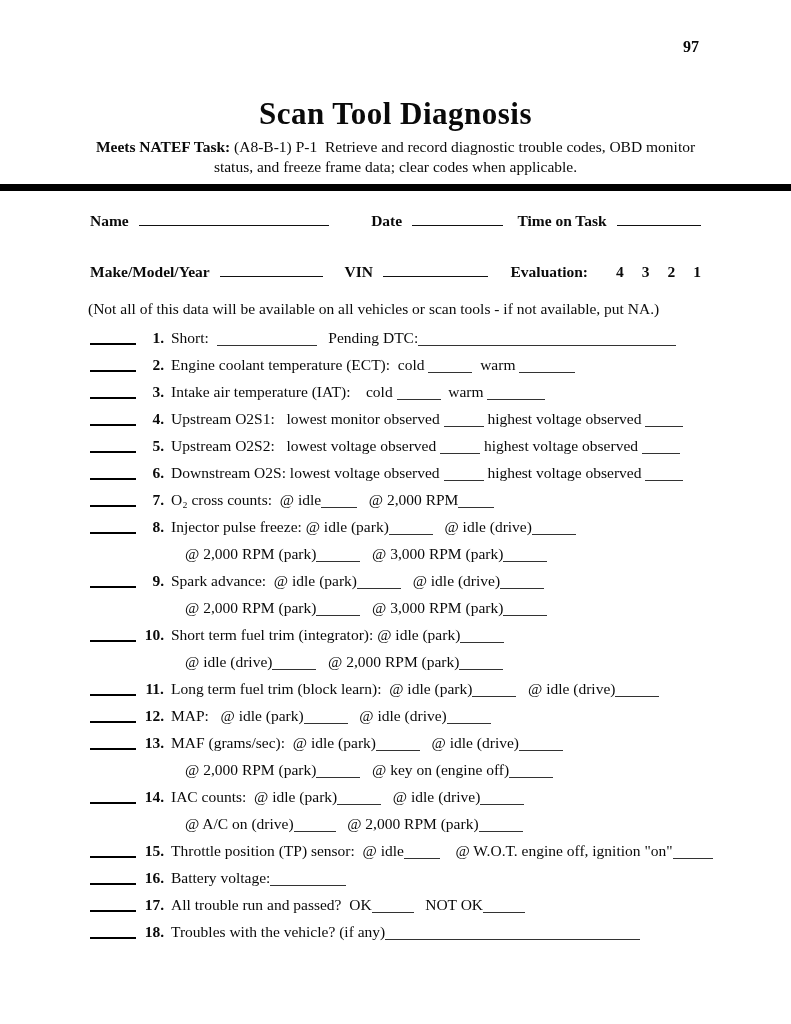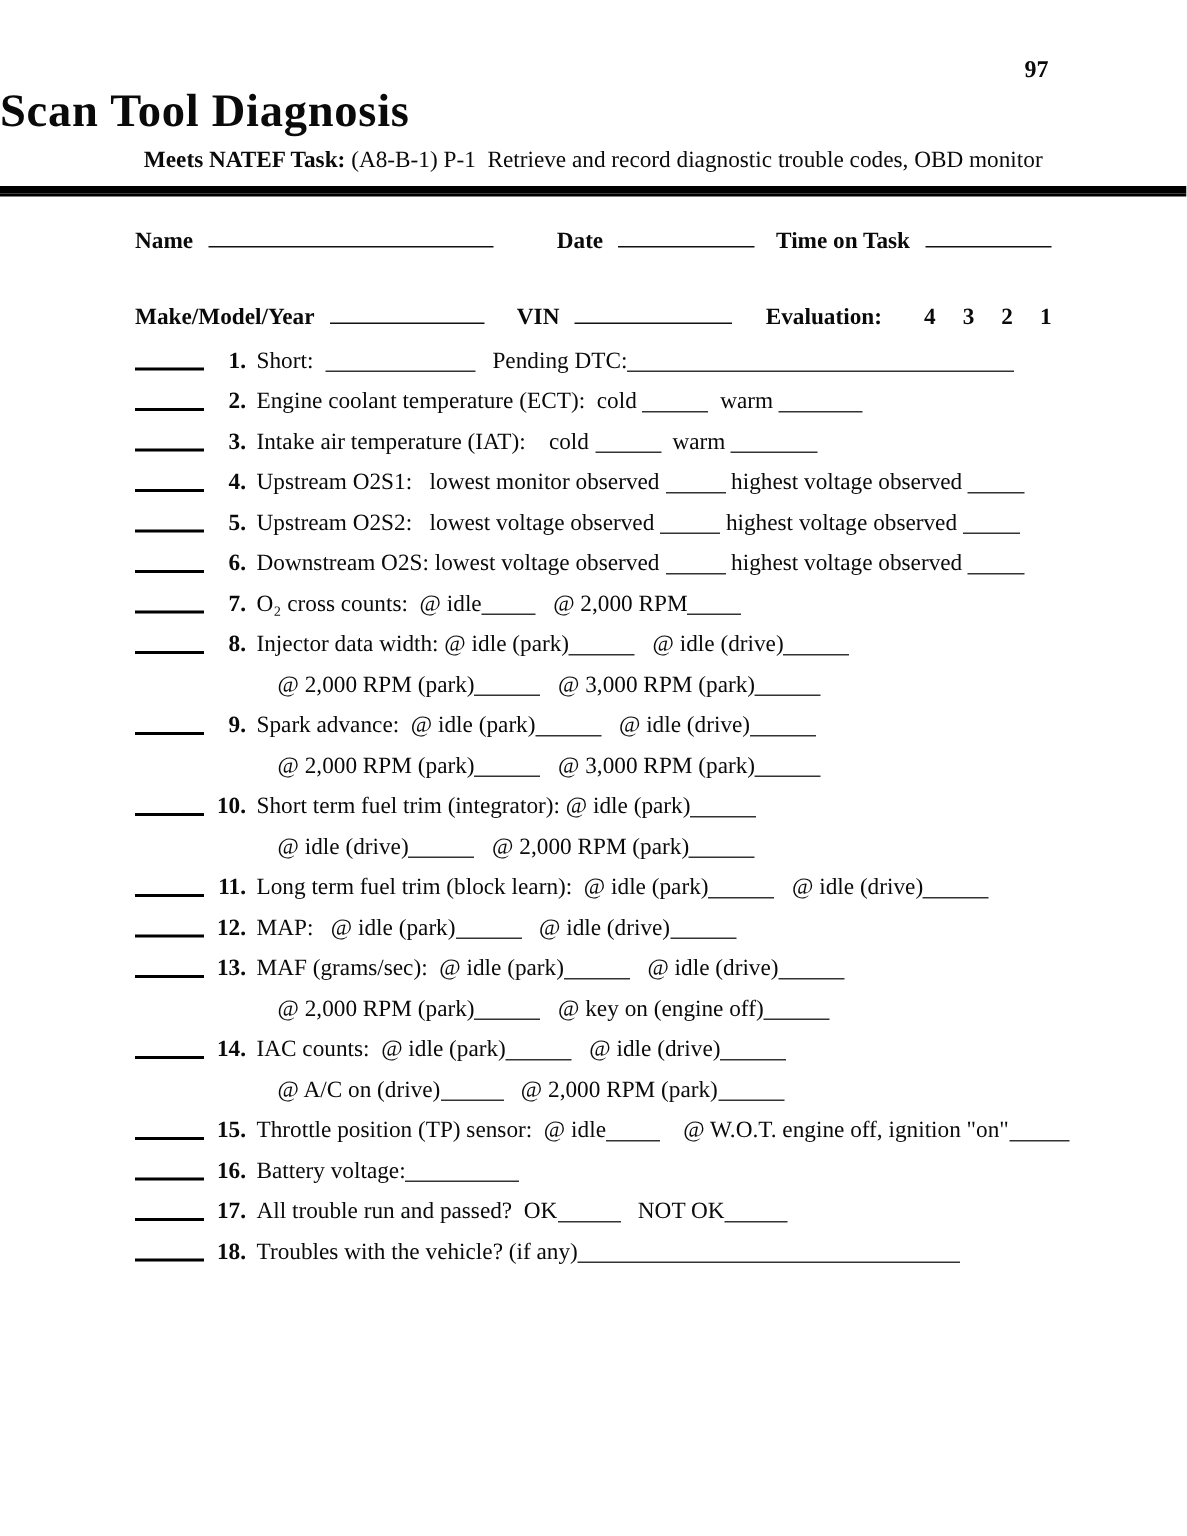--- a/index.html
+++ b/index.html
@@ -12,21 +12,22 @@
     overflow: hidden;
   }
   .page { position: relative; width: 791px; height: 1024px; }
 
   .page-number {
     position: absolute; top: 38px; right: 92px;
     font-size: 16px; font-weight: bold;
   }
 
   .title {
-    padding-top: 56px;
+    padding-top: 96px;
+    text-align: center;
     font-size: 31px; font-weight: bold;
     line-height: 36px;
     letter-spacing: 0.5px;
   }
 
   .natef {
     margin-top: 5px;
     text-align: center;
     font-size: 15.5px; line-height: 20px;
     padding: 0 86px;
@@ -97,20 +98,21 @@
 
 <div class="page">
 
   <div class="page-number">97</div>
 
   <div class="title">Scan Tool Diagnosis</div>
 
   <div class="natef">
     <span class="natef-label">Meets NATEF Task:</span>
     <span>(A8-B-1) P-1&nbsp; Retrieve and record diagnostic trouble codes, OBD monitor</span><br>
+    <span>status, and freeze frame data; clear codes when applicable.</span>
   </div>
 
   <div class="rule"></div>
 
   <div class="info">
     <div class="info-row row-1">
       <span class="lbl">Name</span>
       <span class="iblank b-name"></span>
       <span class="lbl">Date</span>
       <span class="iblank b-date"></span>
@@ -120,30 +122,31 @@
     <div class="info-row row-2">
       <span class="lbl">Make/Model/Year</span>
       <span class="iblank b-make"></span>
       <span class="lbl">VIN</span>
       <span class="iblank b-vin"></span>
       <span class="lbl">Evaluation:</span>
       <span><span class="eval-num">4</span><span class="eval-num">3</span><span class="eval-num">2</span><span class="eval-num">1</span></span>
     </div>
   </div>
 
+  <div class="note">(Not all of this data will be available on all vehicles or scan tools - if not available, put NA.)</div>
 
   <div class="items">
       <div class="item-line"><span class="lead-blank"></span><span class="item-num">1.</span><span>Short:  </span><span class="blank" style="width: 100px;"></span><span>   Pending DTC:</span><span class="blank" style="width: 258px;"></span></div>
       <div class="item-line"><span class="lead-blank"></span><span class="item-num">2.</span><span>Engine coolant temperature (ECT):  cold </span><span class="blank" style="width: 44px;"></span><span>  warm </span><span class="blank" style="width: 56px;"></span></div>
       <div class="item-line"><span class="lead-blank"></span><span class="item-num">3.</span><span>Intake air temperature (IAT):    cold </span><span class="blank" style="width: 44px;"></span><span>  warm </span><span class="blank" style="width: 58px;"></span></div>
       <div class="item-line"><span class="lead-blank"></span><span class="item-num">4.</span><span>Upstream O2S1:   lowest monitor observed </span><span class="blank" style="width: 40px;"></span><span> highest voltage observed </span><span class="blank" style="width: 38px;"></span></div>
       <div class="item-line"><span class="lead-blank"></span><span class="item-num">5.</span><span>Upstream O2S2:   lowest voltage observed </span><span class="blank" style="width: 40px;"></span><span> highest voltage observed </span><span class="blank" style="width: 38px;"></span></div>
       <div class="item-line"><span class="lead-blank"></span><span class="item-num">6.</span><span>Downstream O2S: lowest voltage observed </span><span class="blank" style="width: 40px;"></span><span> highest voltage observed </span><span class="blank" style="width: 38px;"></span></div>
       <div class="item-line"><span class="lead-blank"></span><span class="item-num">7.</span><span>O₂ cross counts:  @ idle</span><span class="blank" style="width: 36px;"></span><span>   @ 2,000 RPM</span><span class="blank" style="width: 36px;"></span></div>
-      <div class="item-line"><span class="lead-blank"></span><span class="item-num">8.</span><span>Injector data width: @ idle (park)</span><span class="blank" style="width: 44px;"></span><span>   @ idle (drive)</span><span class="blank" style="width: 44px;"></span></div>
+      <div class="item-line"><span class="lead-blank"></span><span class="item-num">8.</span><span>Injector pulse freeze: @ idle (park)</span><span class="blank" style="width: 44px;"></span><span>   @ idle (drive)</span><span class="blank" style="width: 44px;"></span></div>
       <div class="item-line cont"><span>@ 2,000 RPM (park)</span><span class="blank" style="width: 44px;"></span><span>   @ 3,000 RPM (park)</span><span class="blank" style="width: 44px;"></span></div>
       <div class="item-line"><span class="lead-blank"></span><span class="item-num">9.</span><span>Spark advance:  @ idle (park)</span><span class="blank" style="width: 44px;"></span><span>   @ idle (drive)</span><span class="blank" style="width: 44px;"></span></div>
       <div class="item-line cont"><span>@ 2,000 RPM (park)</span><span class="blank" style="width: 44px;"></span><span>   @ 3,000 RPM (park)</span><span class="blank" style="width: 44px;"></span></div>
       <div class="item-line"><span class="lead-blank"></span><span class="item-num">10.</span><span>Short term fuel trim (integrator): @ idle (park)</span><span class="blank" style="width: 44px;"></span></div>
       <div class="item-line cont"><span>@ idle (drive)</span><span class="blank" style="width: 44px;"></span><span>   @ 2,000 RPM (park)</span><span class="blank" style="width: 44px;"></span></div>
       <div class="item-line"><span class="lead-blank"></span><span class="item-num">11.</span><span>Long term fuel trim (block learn):  @ idle (park)</span><span class="blank" style="width: 44px;"></span><span>   @ idle (drive)</span><span class="blank" style="width: 44px;"></span></div>
       <div class="item-line"><span class="lead-blank"></span><span class="item-num">12.</span><span>MAP:   @ idle (park)</span><span class="blank" style="width: 44px;"></span><span>   @ idle (drive)</span><span class="blank" style="width: 44px;"></span></div>
       <div class="item-line"><span class="lead-blank"></span><span class="item-num">13.</span><span>MAF (grams/sec):  @ idle (park)</span><span class="blank" style="width: 44px;"></span><span>   @ idle (drive)</span><span class="blank" style="width: 44px;"></span></div>
       <div class="item-line cont"><span>@ 2,000 RPM (park)</span><span class="blank" style="width: 44px;"></span><span>   @ key on (engine off)</span><span class="blank" style="width: 44px;"></span></div>
       <div class="item-line"><span class="lead-blank"></span><span class="item-num">14.</span><span>IAC counts:  @ idle (park)</span><span class="blank" style="width: 44px;"></span><span>   @ idle (drive)</span><span class="blank" style="width: 44px;"></span></div>

